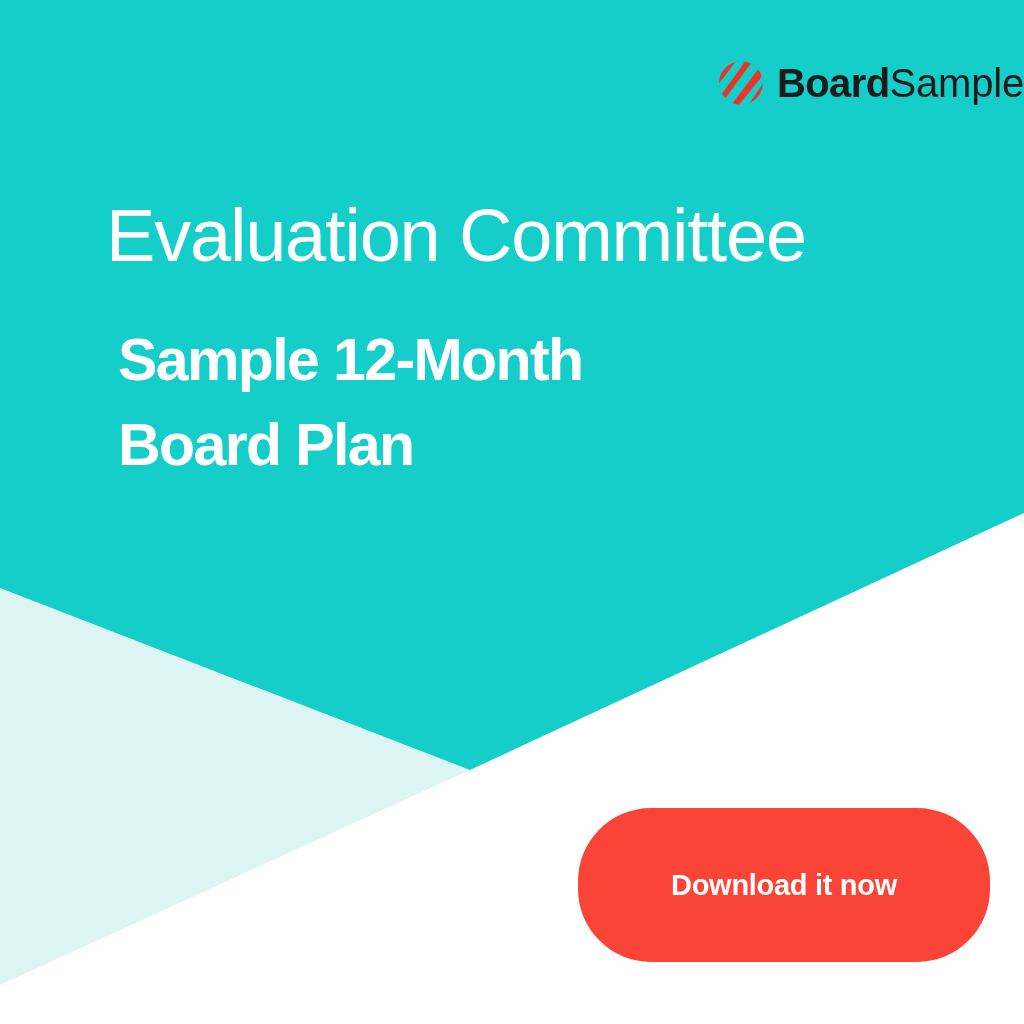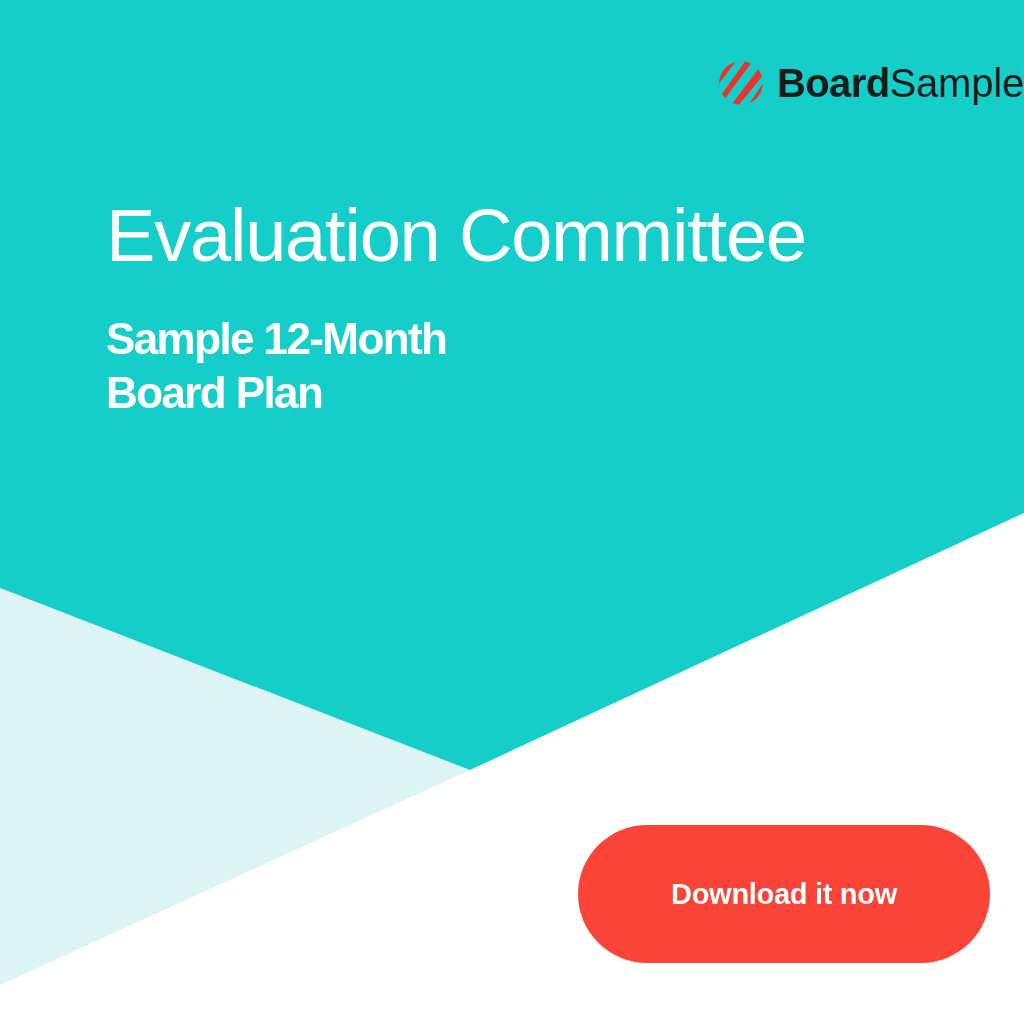--- a/index.html
+++ b/index.html
@@ -74,37 +74,37 @@
   .headline {
     margin: 0;
     color: #ffffff;
     font-weight: 300;
     font-size: 74px;
     line-height: 1.35;
     letter-spacing: -1.2px;
     white-space: nowrap;
   }
   .subhead {
-    margin: 0;
+    margin: 12px;
     padding-top: 26px;
     color: #ffffff;
     font-weight: 700;
-    font-size: 44px;
+    font-size: 59px;
     line-height: 1.24;
     letter-spacing: -1.6px;
     white-space: nowrap;
   }
 
   
   .cta {
     position: absolute;
     left: 578px;
-    top: 825px;
+    top: 808px;
     width: 412px;
-    height: 138px;
+    height: 154px;
     border: none;
     border-radius: 73px;
     background: #fb4438;
     color: #ffffff;
     font-family: "Liberation Sans", sans-serif;
     font-size: 29px;
     font-weight: 700;
     letter-spacing: -0.3px;
     cursor: pointer;
     display: flex;

